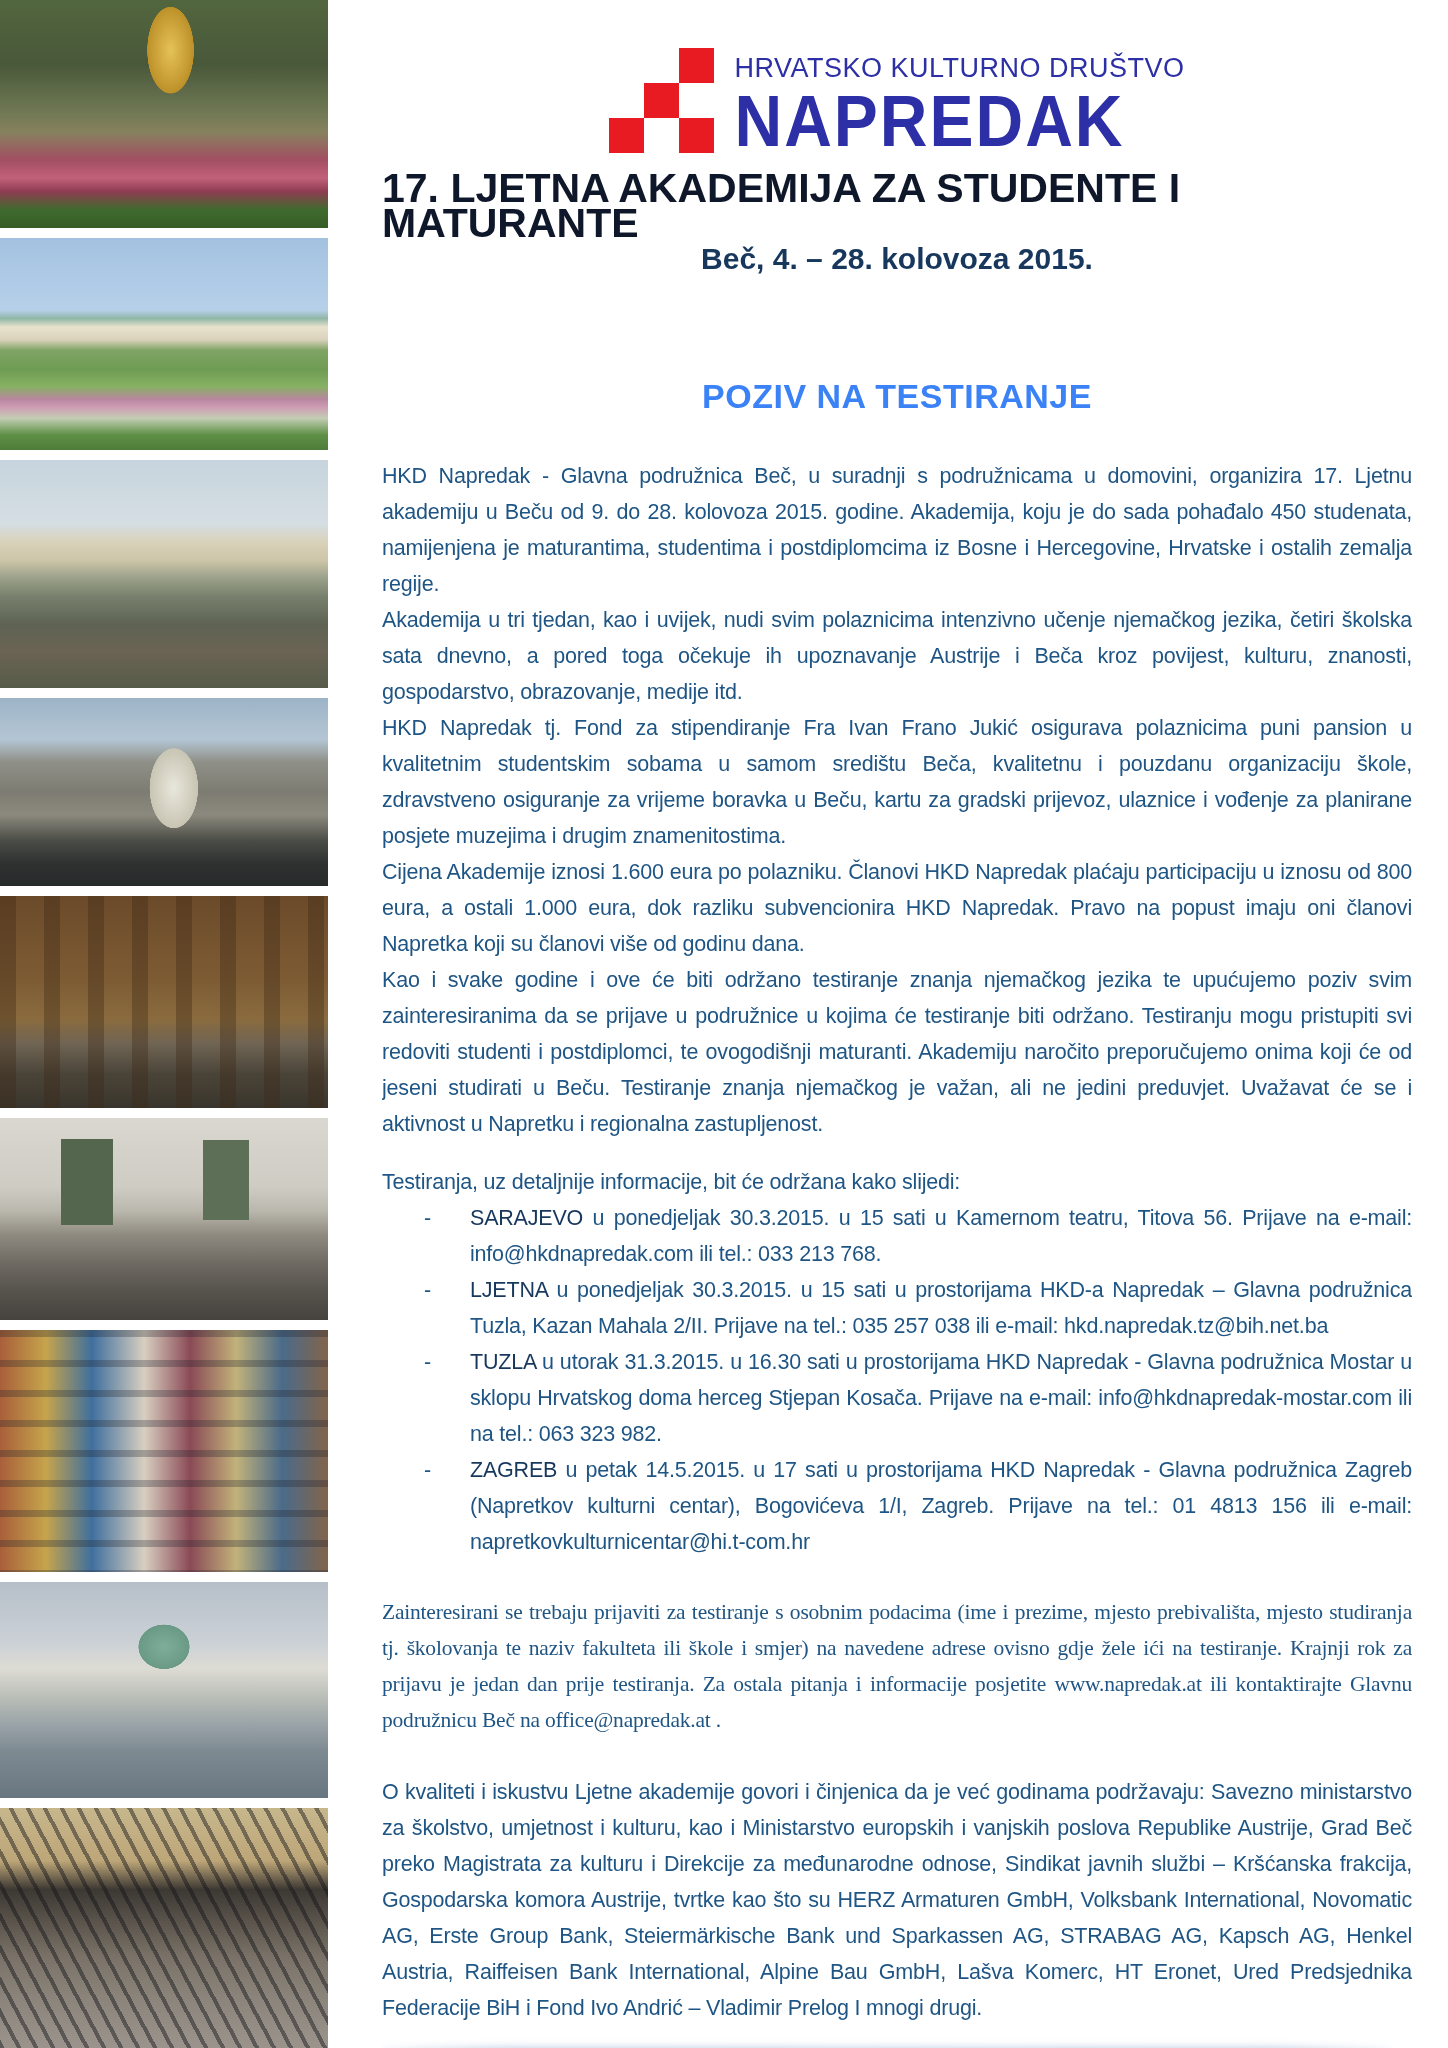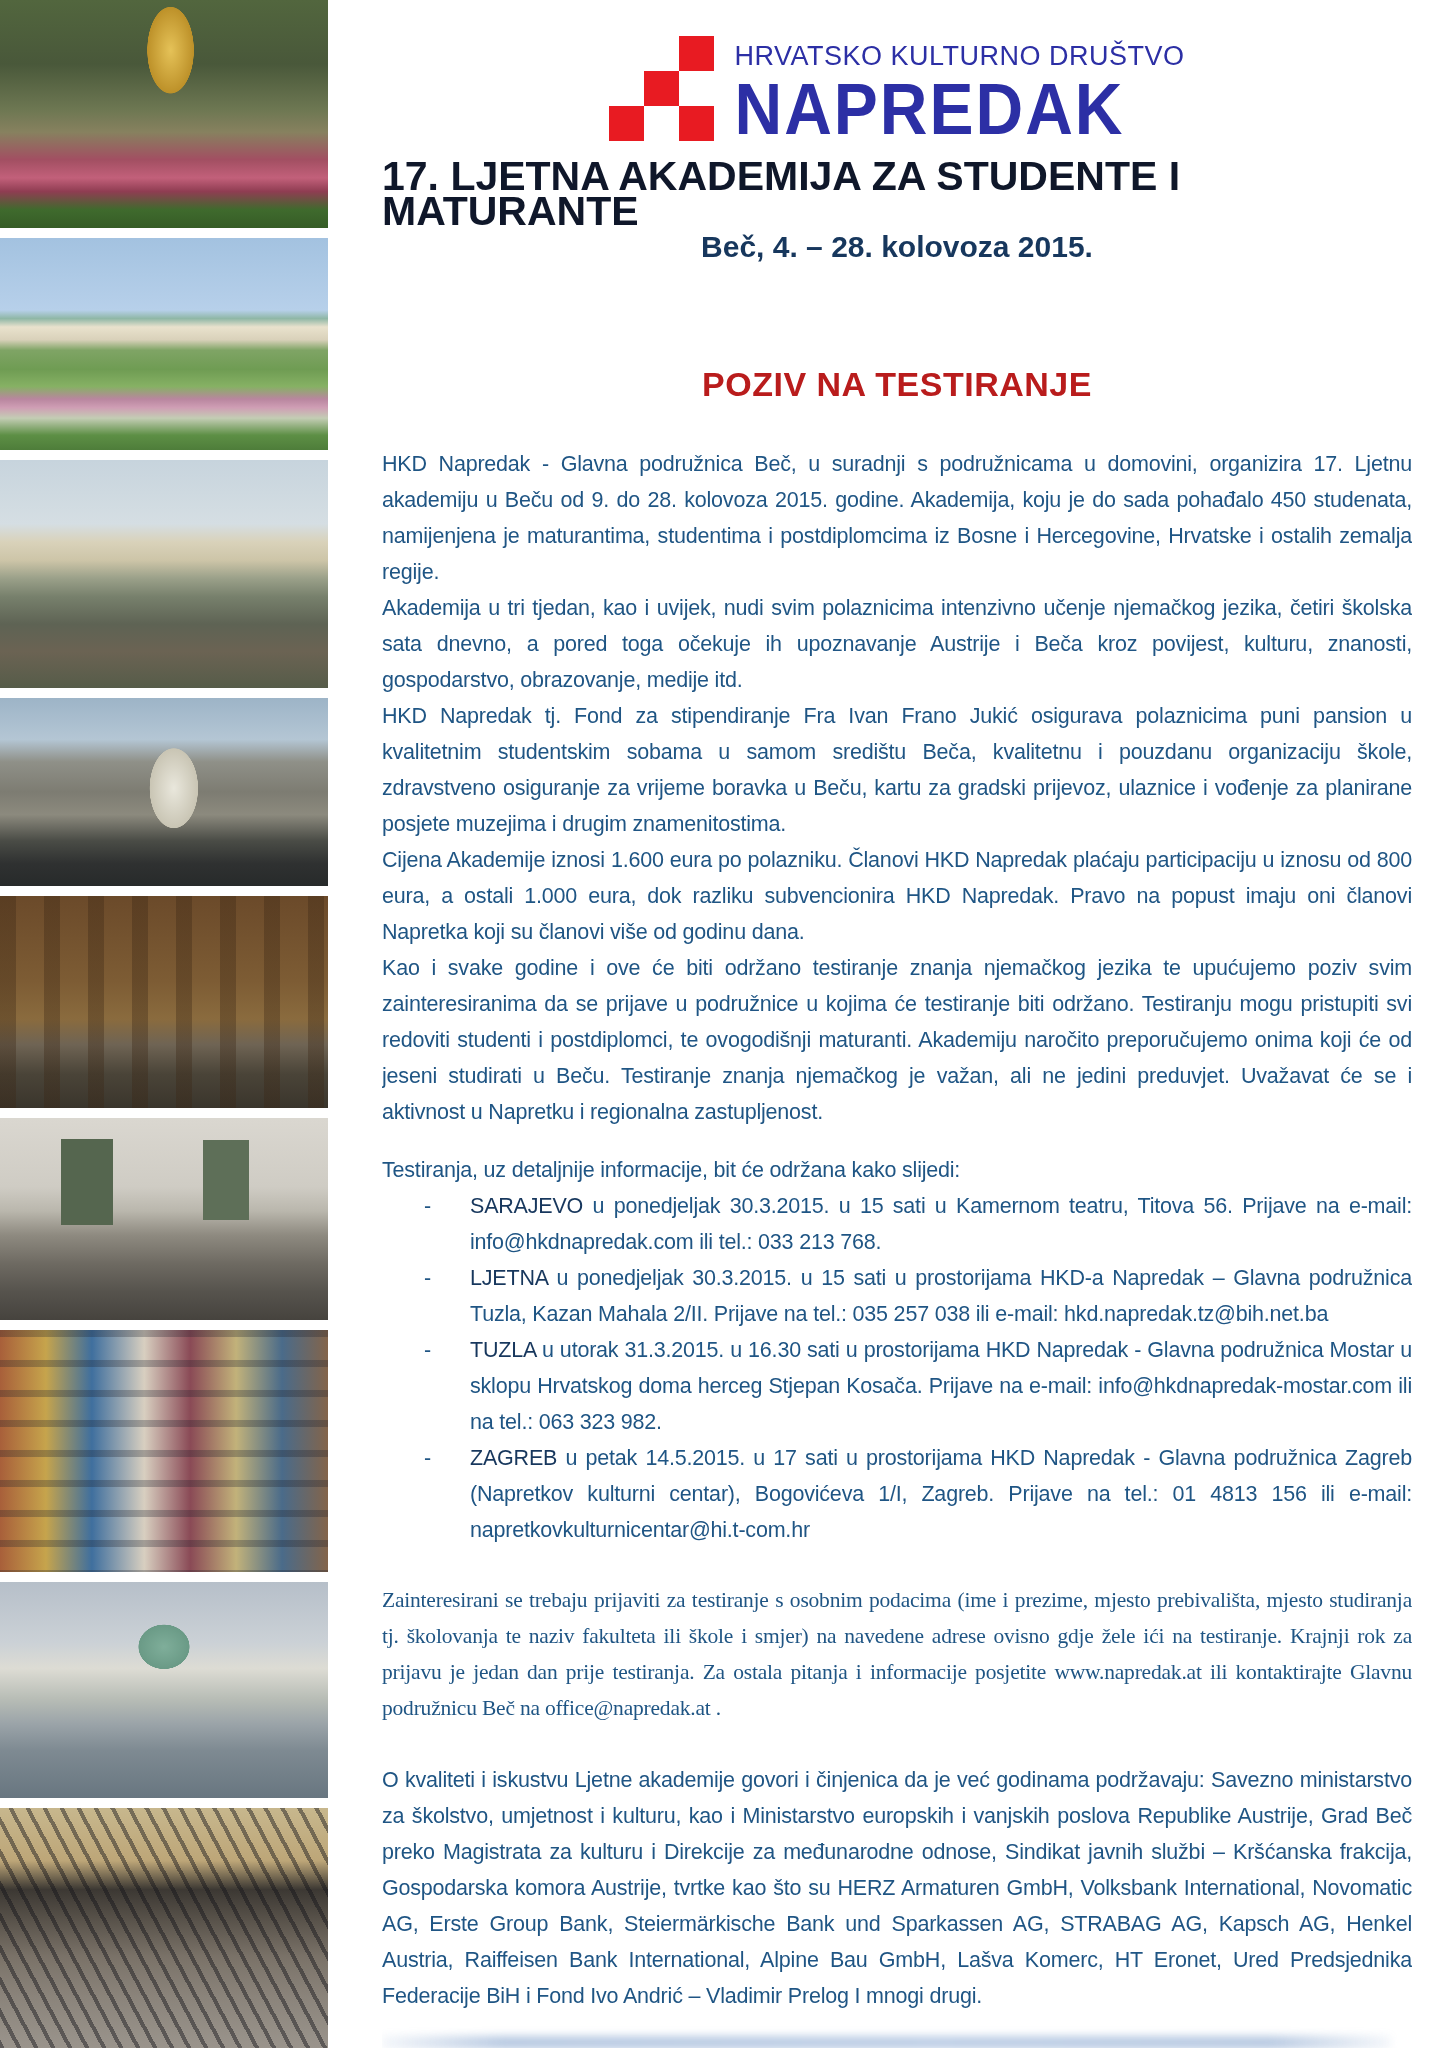--- a/index.html
+++ b/index.html
@@ -33,32 +33,32 @@
       radial-gradient(ellipse 46px 40px at 50% 30%, #7fae9a 0%, #6a9a86 55%, rgba(0,0,0,0) 56%),
       linear-gradient(180deg,#b6bfc9 0%,#cbd1d6 28%,#dddcd4 40%,#b8bdb6 54%,#9aa3a8 66%,#7e8a92 78%,#687680 100%);}
   .ph-stairs{flex:1 1 auto;background:
       repeating-linear-gradient(62deg, rgba(18,18,24,.45) 0 4px, rgba(0,0,0,0) 4px 15px),
       linear-gradient(180deg,#c7b78d 0%,#bda678 22%,#3c3833 34%,#575149 46%,#7a7268 62%,#8a837a 78%,#9a948c 100%);}
 
   
   .content{position:absolute;left:382px;top:0;width:1030px;height:2048px;overflow:hidden;
            color:#1f5584;font-size:21.5px;line-height:36px;text-align:justify;letter-spacing:-0.2px;}
 
-  .logo-row{margin-top:36px;display:flex;justify-content:center;align-items:center;gap:20px;text-align:left;}
+  .logo-row{margin-top:48px;display:flex;justify-content:center;align-items:center;gap:20px;text-align:left;}
   .checker{width:105px;height:105px;display:grid;grid-template-columns:repeat(3,35px);grid-template-rows:repeat(3,35px);}
   .checker .cell{width:35px;height:35px;}
   .checker .red{background:#e81b22;}
   .logo-text{display:flex;flex-direction:column;}
   .org-line{font-size:27px;line-height:32px;color:#2c2fa5;letter-spacing:.5px;white-space:nowrap;}
   .org-name{font-size:66px;line-height:66px;font-weight:700;color:#2c2fa5;letter-spacing:2px;
             transform:scaleY(1.1);transform-origin:left top;white-space:nowrap;}
 
   .doc-title{margin:18px 0 0;font-size:41px;line-height:35px;font-weight:700;color:#0f172a;text-align:left;letter-spacing:0;}
   .doc-subtitle{margin:0;font-size:30px;line-height:35px;font-weight:700;color:#17375d;text-align:center;letter-spacing:0;}
-  .poziv{margin:100px 0 0;font-size:34px;line-height:40px;font-weight:700;color:#b91c1c;text-align:center;letter-spacing:.5px;}
+  .poziv{margin:100px 0 0;font-size:34px;line-height:40px;font-weight:700;color:#3b82f6;text-align:center;letter-spacing:.5px;}
 
   .body-block{margin-top:42px;}
   .body-block p{margin:0;}
 
   .tests-intro{margin:22px 0 0;}
   ul.tests{list-style:none;margin:0;padding:0;}
   ul.tests li{position:relative;padding-left:88px;}
   ul.tests .dash{position:absolute;left:42px;top:0;}
   ul.tests .city{font-weight:400;color:#17375d;}
 

